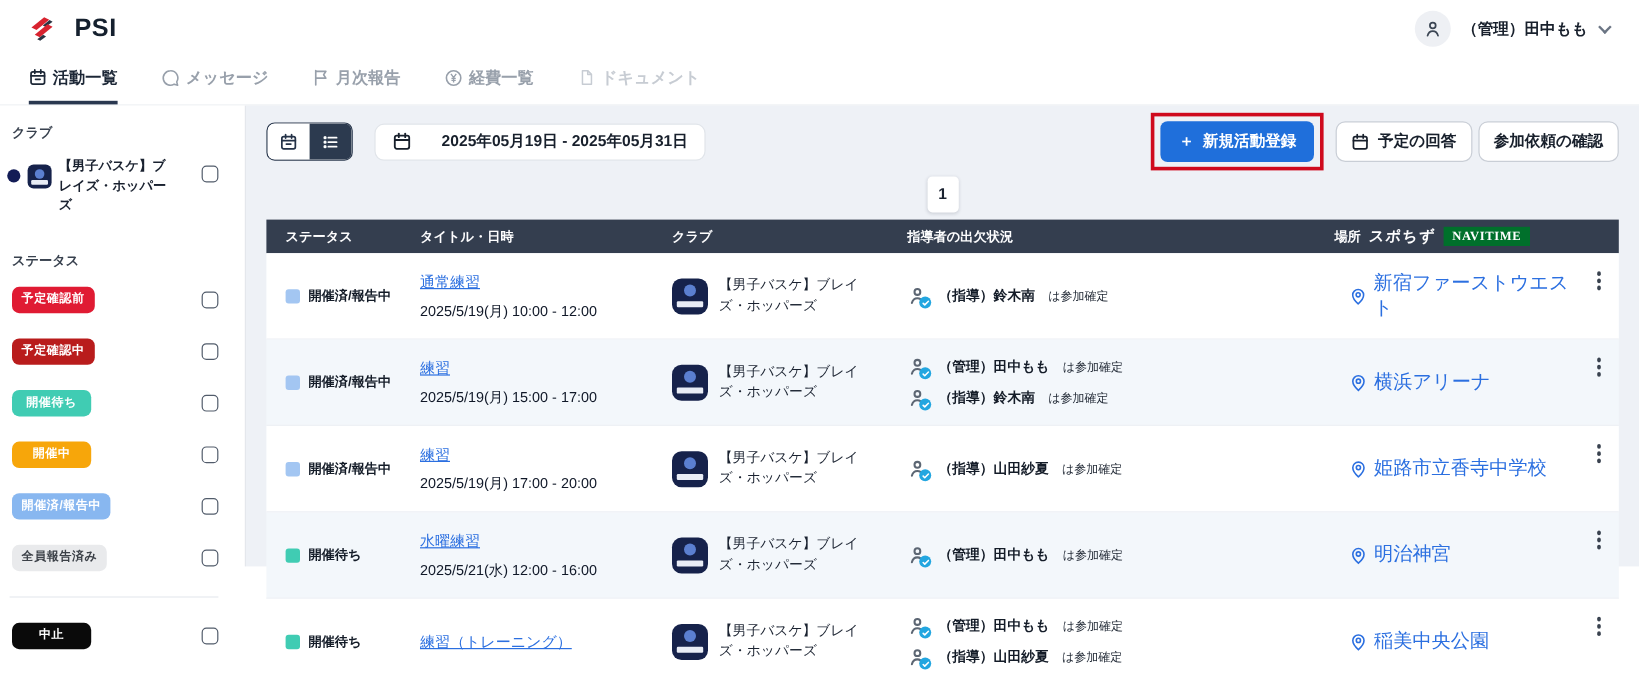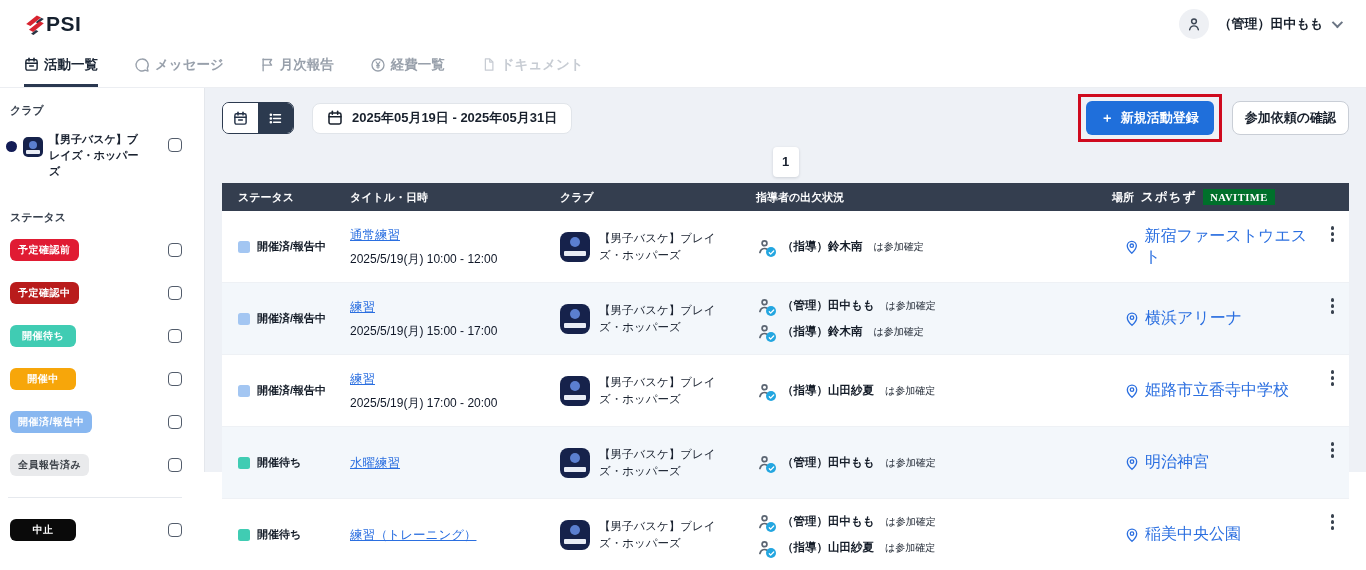--- a/index.html
+++ b/index.html
@@ -2,21 +2,21 @@
 <html><head>
 <meta charset="utf-8">
 <style>
   * { margin:0; padding:0; box-sizing:border-box; }
   html,body { width:1366px; height:570px; overflow:hidden; background:#fff;
     font-family:"Liberation Sans","DejaVu Sans",sans-serif; color:#1f2733; }
 
   
   .top-header { height:88px; background:#fff; border-bottom:1px solid #eceef2; }
   .top-row { height:47px; display:flex; align-items:center; padding:0 26px 0 24px; }
-  .logo { display:flex; align-items:flex-end; gap:0; }
+  .logo { display:flex; align-items:center; gap:16px; }
   .logo-text { font-size:21px; font-weight:bold; letter-spacing:.5px; color:#15202e; }
   .top-spacer { flex:1; }
   .user-chip { display:flex; align-items:center; gap:9px; cursor:pointer; }
   .avatar { width:30px; height:30px; border-radius:50%; background:#eef0f4; display:flex; align-items:center; justify-content:center; color:#3c4654; }
   .user-name { font-size:13px; font-weight:bold; color:#18202c; }
   .chev { width:8px; height:8px; border-right:2px solid #6b7584; border-bottom:2px solid #6b7584; transform:rotate(45deg) translateY(-2px); }
 
   
   .tab-bar { display:flex; align-items:stretch; gap:36px; padding-left:24px; height:40px; }
   .tab { display:flex; align-items:center; gap:5px; font-size:13.5px; font-weight:bold; color:#98a0ab; cursor:pointer; border-bottom:3px solid transparent; padding-bottom:2px; }
@@ -40,21 +40,21 @@
   .badge { min-width:66px; text-align:center; font-size:10px; font-weight:bold; padding:6px 8px; border-radius:6px; line-height:1; letter-spacing:.5px; }
   .side-divider { height:1px; background:#e6e9ee; margin:0 0 21px -2px; }
 
   .main { flex:1; background:#eef1f6; padding:0 17px; position:relative; }
 
   
   .toolbar { display:flex; align-items:center; margin-top:8px; height:44px; }
   .view-toggle { display:flex; border:1px solid #2c3a4f; border-radius:7px; overflow:hidden; background:#fff; }
   .view-btn { width:35px; height:30px; display:flex; align-items:center; justify-content:center; cursor:pointer; background:#fff; color:#243247; }
   .view-btn.active { background:#2c3a4f; color:#fff; }
-  .date-field { margin-left:18px; background:#fff; border:1px solid #e1e5ea; border-radius:8px; height:31px; display:flex; align-items:center; gap:9px; padding:0 14px; font-size:13px; font-weight:bold; color:#18202c; cursor:pointer; }
+  .date-field { margin-left:18px; background:#fff; border:1px solid #e1e5ea; border-radius:8px; height:31px; display:flex; align-items:center; gap:25px; padding:0 14px; font-size:13px; font-weight:bold; color:#18202c; cursor:pointer; }
   .tb-spacer { flex:1; }
   .annotation { border:3px solid #cf0a1e; padding:4px 5px; margin-right:5px; }
   .btn-primary { background:#1f6fdb; color:#fff; border:none; border-radius:6px; font-size:13px; font-weight:bold; padding:8px 15px; display:flex; align-items:center; gap:7px; cursor:pointer; font-family:inherit; }
   .btn-ghost { background:#fff; border:1px solid #c9ced6; border-radius:8px; font-size:13px; font-weight:bold; color:#18202c; padding:7px 12px; display:flex; align-items:center; gap:7px; cursor:pointer; margin-left:5px; font-family:inherit; }
 
   
   .page-box { width:26px; height:30px; background:#fff; border-radius:4px; box-shadow:0 1px 3px rgba(20,30,50,.15); margin:7px auto 6px; text-align:center; line-height:30px; font-size:13px; font-weight:bold; color:#1a2230; cursor:pointer; }
 
   
   .grid-cols { display:grid; grid-template-columns:112px 210px 196px 292px 271px 30px; padding-left:16px; }
@@ -244,20 +244,29 @@
       <div class="tb-spacer"></div>
 
       <div class="annotation">
         <button class="btn-primary">
           <span>＋</span>
           <span>新規活動登録</span>
         </button>
       </div>
 
       <button class="btn-ghost">
+        <svg width="15" height="15" viewBox="0 0 24 24" fill="none" stroke="currentColor" stroke-width="2.3" stroke-linecap="round">
+          <rect x="3" y="4.5" width="18" height="16.5" rx="2.5"></rect>
+            <line x1="3" y1="10" x2="21" y2="10"></line>
+            <line x1="8" y1="2" x2="8" y2="6.5"></line>
+            <line x1="16" y1="2" x2="16" y2="6.5"></line>
+        </svg>
+        <span>予定の回答</span>
+      </button>
+      <button class="btn-ghost">
         <span>参加依頼の確認</span>
       </button>
     </div>
 
     <div class="page-box">1</div>
 
     <div>
       <div class="grid-cols thead">
         <div>ステータス</div>
         <div>タイトル・日時</div>
@@ -434,20 +443,21 @@
     </div>
   </div>
 
   <div class="grid-cols trow alt">
     <div class="cell-status">
       <span class="status-square" style="background: rgb(64, 204, 179);"></span>
       <span class="status-label">開催待ち</span>
     </div>
     <div>
       <span class="title-link">水曜練習</span>
+      <div class="dt">2025/5/21(水) 12:00 - 16:00</div>
     </div>
     <div class="cell-club">
       <span class="club-logo">
                 <i></i>
                 <b></b>
               </span>
       <span class="club-name">【男子バスケ】ブレイズ・ホッパーズ</span>
     </div>
     <div class="ins-list">
   <div class="ins-row">

